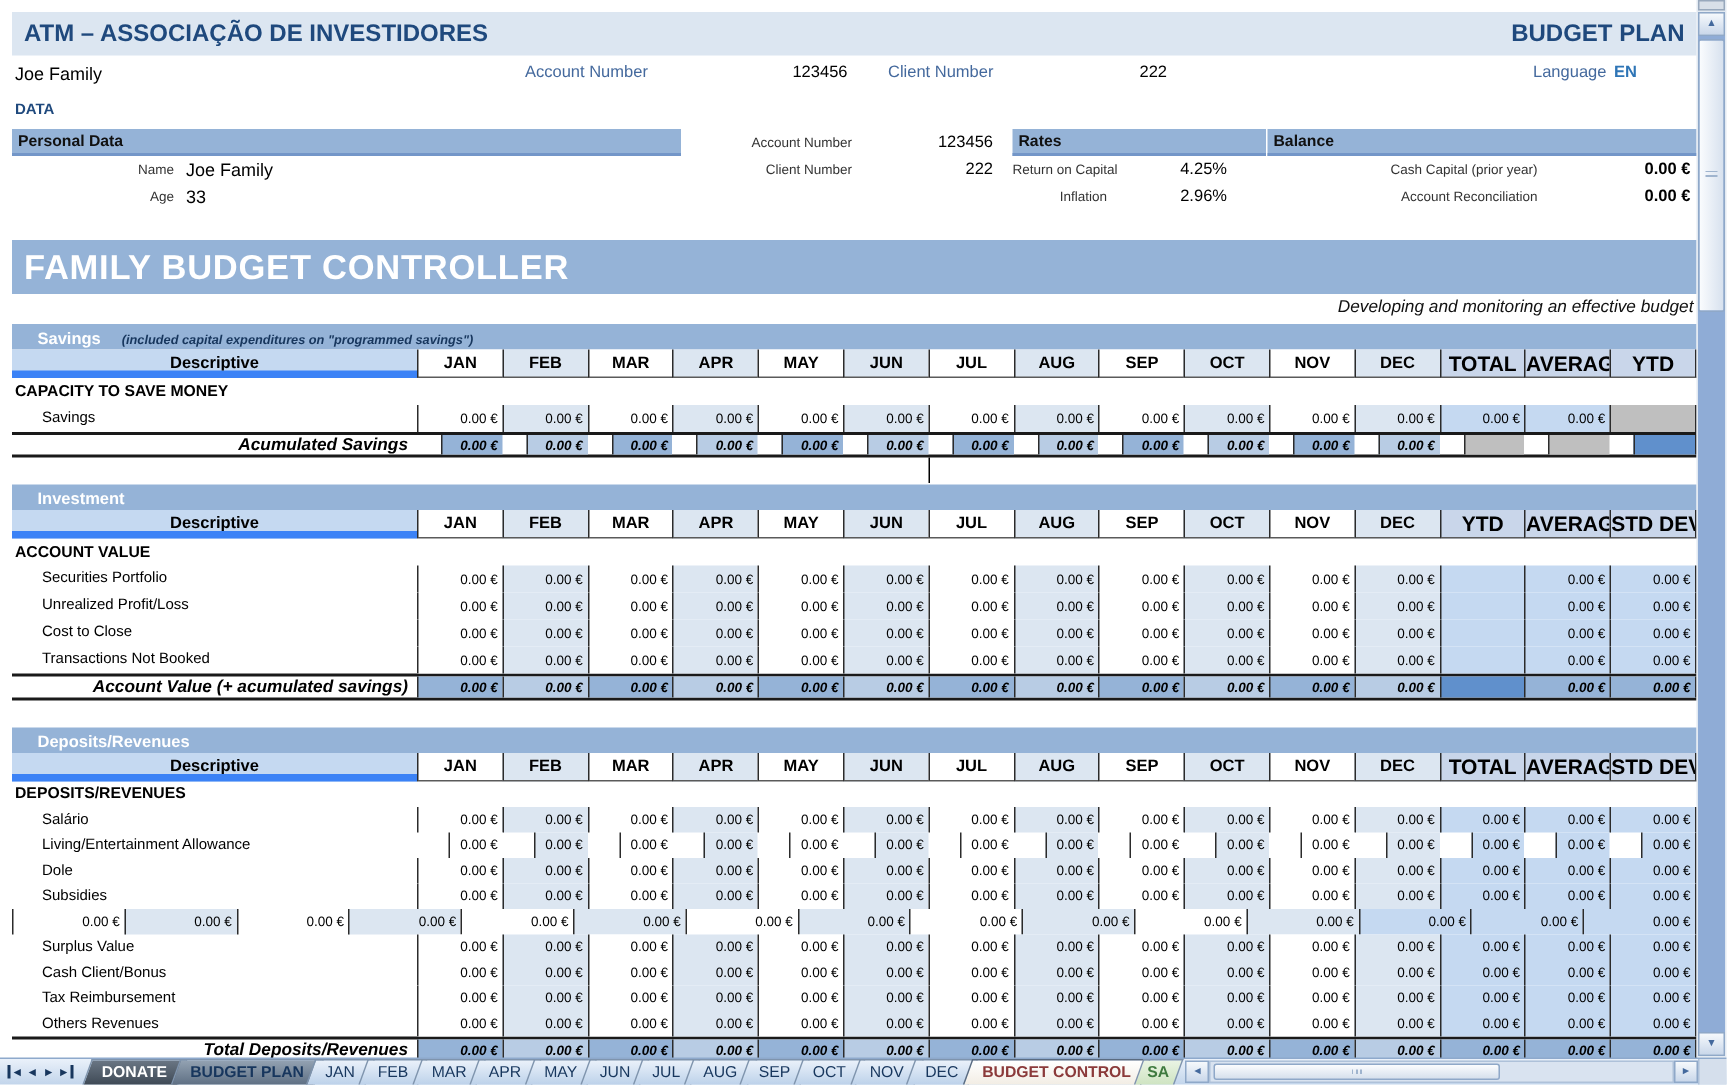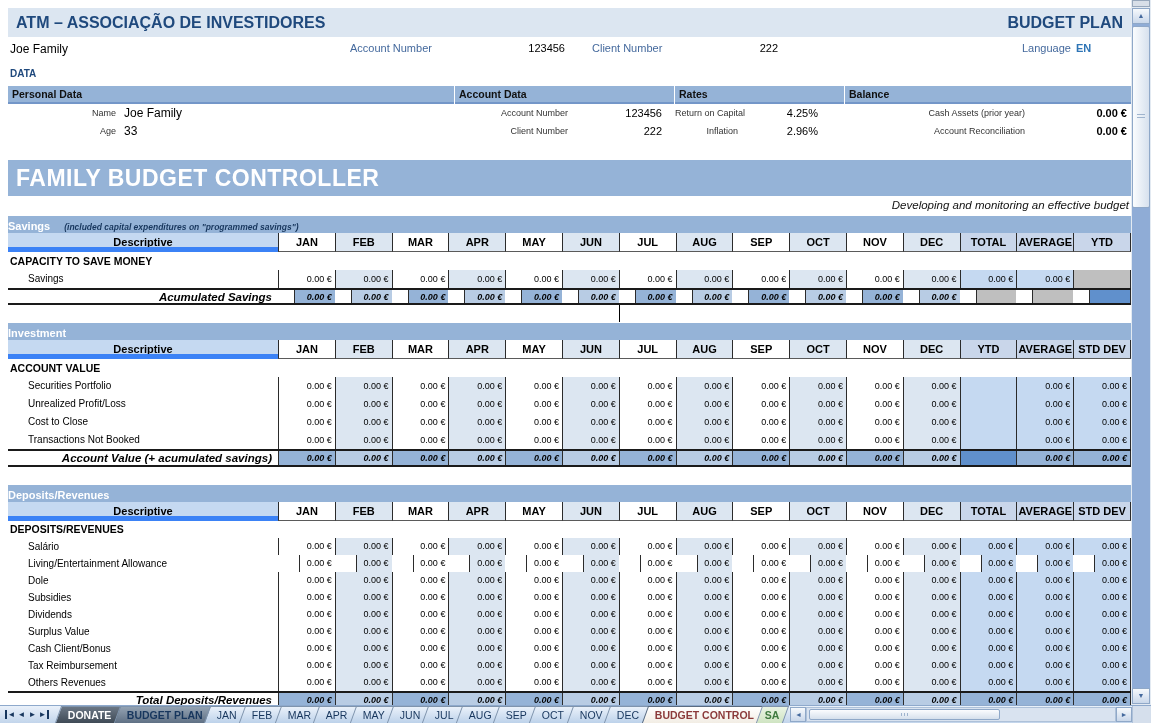--- a/index.html
+++ b/index.html
@@ -36,33 +36,33 @@
   .p1 .pl{flex:1;padding-right:14px;} .p1 .pv{width:80px;text-align:right;padding-right:12px;}
   .p2 .pl{flex:1;padding-right:14px;} .p2 .pv{width:66px;text-align:right;padding-right:26px;}
   .p3 .pl{flex:1;padding-right:10px;} .p3 .pv{width:92px;text-align:right;font-weight:bold;padding-right:4px;}
 
   .fbc-band{position:absolute;left:0;top:152px;width:100%;height:36px;background:#95B3D7;
     color:#fff;font-size:23px;font-weight:bold;line-height:36px;padding-left:8px;box-sizing:border-box;letter-spacing:.5px;}
   .tagline{position:absolute;right:2px;top:191px;font-style:italic;font-size:11.5px;color:#111;}
 
   
   .bsec{position:absolute;left:0;width:100%;}
-  .sec-band{height:17px;background:#95B3D7;line-height:17px;padding-left:0;white-space:nowrap;}
+  .sec-band{height:17px;background:#95B3D7;line-height:17px;padding-left:17px;white-space:nowrap;}
   .sec-title{color:#fff;font-weight:bold;font-size:11px;}
   .sec-note{color:#17365D;font-style:italic;font-weight:bold;font-size:8.5px;margin-left:14px;}
   .row{display:flex;width:100%;box-sizing:border-box;}
   .c-desc{width:270px;box-sizing:border-box;overflow:hidden;white-space:nowrap;}
   .mc{flex:1 1 0;box-sizing:border-box;border-left:1px solid #2b2b2b;text-align:right;
       padding-right:3px;overflow:hidden;white-space:nowrap;}
   .row .mc:last-child{border-right:1px solid #2b2b2b;}
   .thead{height:19px;line-height:19px;}
   .th-desc{background:#C5D9F1;text-align:center;font-weight:bold;font-size:11px;border-bottom:5px solid #3b82f6;}
   .th-m{background:#fff;text-align:center;font-weight:bold;font-size:11px;padding:0;border-bottom:1px solid #5a5a5a;}
   .th-m.shade{background:#DCE6F1;}
-  .th-s{background:#C9D6EA;text-align:center;font-weight:bold;font-size:11px;padding:0;border-bottom:1px solid #5a5a5a;}
+  .th-s{background:#C9D6EA;text-align:center;font-weight:bold;font-size:14px;padding:0;border-bottom:1px solid #5a5a5a;}
   .grow{height:18px;line-height:18px;font-weight:bold;font-size:10.5px;padding-left:2px;}
   .drow{font-size:9px;}
   .drow .c-desc{font-size:10px;padding-left:20px;}
   .dcell{background:#fff;}
   .dcell.shade{background:#DCE6F1;}
   .s-sum{background:#C5D9F1;}
   .s-gray{background:#BFBFBF;}
   .s-blue{background:#6090CC;}
   .s-totsum{background:#95B3D7;}
   .trow{font-size:9px;font-weight:bold;font-style:italic;border-top:2px solid #1a1a1a;border-bottom:2px solid #1a1a1a;}
@@ -138,21 +138,20 @@
         <div class="panel-row">
           <span class="pl">Name</span>
           <span class="pv">Joe Family</span>
         </div>
         <div class="panel-row">
           <span class="pl">Age</span>
           <span class="pv">33</span>
         </div>
       </div>
       <div class="panel p1">
-        <div class="panel-band">Account Data</div>
         <div class="panel-row">
           <span class="pl">Account Number</span>
           <span class="pv">123456</span>
         </div>
         <div class="panel-row">
           <span class="pl">Client Number</span>
           <span class="pv">222</span>
         </div>
       </div>
       <div class="panel p2">
@@ -162,21 +161,21 @@
           <span class="pv">4.25%</span>
         </div>
         <div class="panel-row">
           <span class="pl">Inflation</span>
           <span class="pv">2.96%</span>
         </div>
       </div>
       <div class="panel p3">
         <div class="panel-band">Balance</div>
         <div class="panel-row">
-          <span class="pl">Cash Assets (prior year)</span>
+          <span class="pl">Cash Capital (prior year)</span>
           <span class="pv">0.00 €</span>
         </div>
         <div class="panel-row">
           <span class="pl">Account Reconciliation</span>
           <span class="pv">0.00 €</span>
         </div>
       </div>
     </div>
 
     <div class="fbc-band">FAMILY BUDGET CONTROLLER</div>
@@ -440,21 +439,20 @@
             <div class="mc dcell shade">0.00 €</div>
             <div class="mc dcell">0.00 €</div>
             <div class="mc dcell shade">0.00 €</div>
             <div class="mc dcell">0.00 €</div>
             <div class="mc dcell shade">0.00 €</div>
             <div class="mc s-sum">0.00 €</div>
             <div class="mc s-sum">0.00 €</div>
             <div class="mc s-sum">0.00 €</div>
           </div>
           <div class="row drow" style="height: 17px; line-height: 17px;">
-            <div class="c-desc">Dividends</div>
             <div class="mc dcell">0.00 €</div>
             <div class="mc dcell shade">0.00 €</div>
             <div class="mc dcell">0.00 €</div>
             <div class="mc dcell shade">0.00 €</div>
             <div class="mc dcell">0.00 €</div>
             <div class="mc dcell shade">0.00 €</div>
             <div class="mc dcell">0.00 €</div>
             <div class="mc dcell shade">0.00 €</div>
             <div class="mc dcell">0.00 €</div>
             <div class="mc dcell shade">0.00 €</div>

